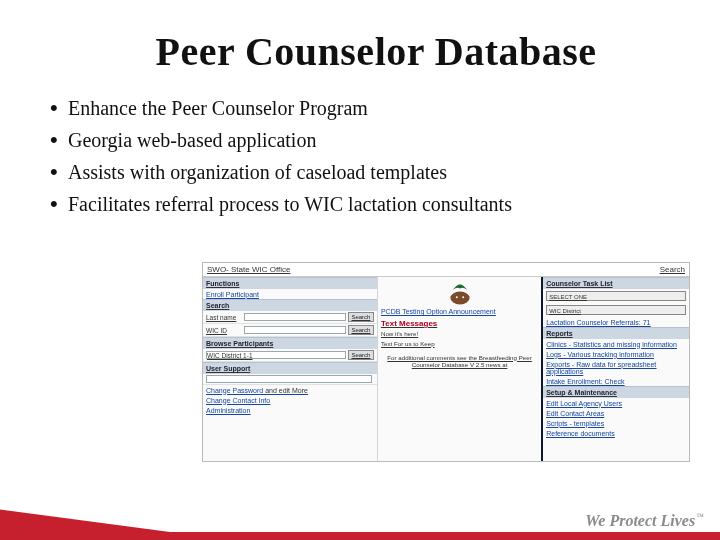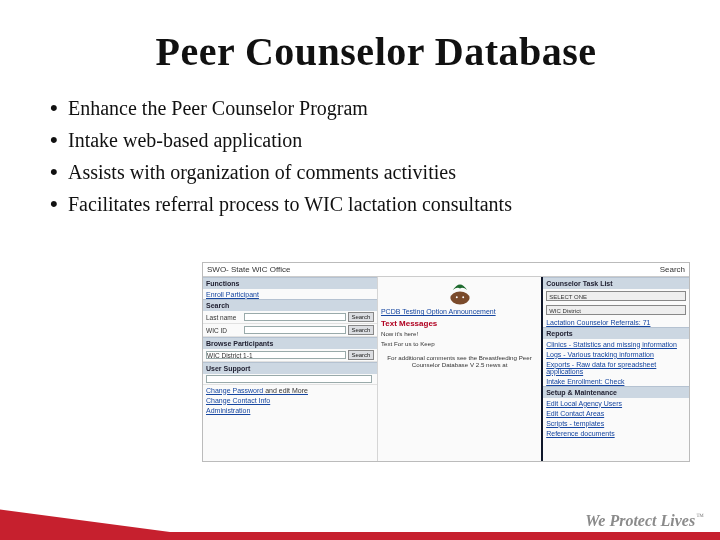--- a/index.html
+++ b/index.html
@@ -3,21 +3,21 @@
 <meta charset="utf-8">
 <style>
   * { box-sizing: border-box; margin: 0; padding: 0; }
   html, body { width: 720px; height: 540px; overflow: hidden; font-family: Georgia, 'Times New Roman', serif; background: #fff; }
   .slide { position: relative; width: 720px; height: 540px; }
   .title { font-weight: 700; font-size: 40px; color: #111; text-align: center; padding-top: 28px; letter-spacing: 0.5px; margin-left: 32px; }
   .bullets { margin: 18px 50px 0 50px; }
   .bullet-row { display: flex; align-items: flex-start; margin-bottom: 2px; }
   .bullet-dot { width: 18px; flex: 0 0 18px; font-size: 22px; line-height: 30px; color: #111; font-family: Arial, sans-serif; }
   .bullet-text { font-size: 20px; line-height: 30px; color: #111; }
-  .shot { position: absolute; left: 202px; top: 262px; width: 488px; height: 200px; background: #fafafa; border: 1px solid #bbb; font-family: Arial, sans-serif; font-size: 6.5px; color: #333; }
+  .shot { position: absolute; left: 202px; top: 262px; width: 488px; height: 200px; background: #fafafa; border: 1px solid #bbb; font-family: Arial, sans-serif; font-size: 6.5px; color: #333; text-decoration: underline; }
   .shot-header { display:flex; justify-content:space-between; padding:2px 4px; font-size:8px; color:#333; background:#fff; border-bottom:1px solid #ccc; }
   .shot-body { display:flex; height: calc(100% - 14px); }
   .shot-left { width: 36%; border-right:1px solid #d5d5d5; display:flex; flex-direction:column; }
   .shot-mid  { width: 34%; border-right:2px solid #0f172a; display:flex; flex-direction:column; align-items:flex-start; padding:3px; }
   .shot-right{ width: 30%; display:flex; flex-direction:column; }
   .shead { background:#ccd7e2; font-weight:bold; font-size:7px; padding:2px 3px; color:#223; border-top:1px solid #b5c2d1;}
   .srow { display:flex; align-items:center; padding:1px 3px; border-bottom:1px solid #e1e1e1; }
   .srow .lbl { flex:0 0 38px; color:#333; }
   .srow .field { flex:1; height:8px; border:1px solid #9aa; background:#fff; margin-right:2px; }
   .srow .btn { flex:0 0 26px; height:10px; background:#dcdee2; border:1px solid #888; font-size:6px; text-align:center; line-height:8px; color:#222; }
@@ -41,25 +41,25 @@
 <div class="slide">
   <div class="title">Peer Counselor Database</div>
 
   <div class="bullets">
     <div class="bullet-row">
       <div class="bullet-dot">•</div>
       <div class="bullet-text">Enhance the Peer Counselor Program</div>
     </div>
     <div class="bullet-row">
       <div class="bullet-dot">•</div>
-      <div class="bullet-text">Intake web-based application</div>
+      <div class="bullet-text">Georgia web-based application</div>
     </div>
     <div class="bullet-row">
       <div class="bullet-dot">•</div>
-      <div class="bullet-text">Assists with organization of comments activities</div>
+      <div class="bullet-text">Assists with organization of caseload templates</div>
     </div>
     <div class="bullet-row">
       <div class="bullet-dot">•</div>
       <div class="bullet-text">Facilitates referral process to WIC lactation consultants</div>
     </div>
   </div>
 
   <div class="shot">
     <div class="shot-header">
       <span>SWO- State WIC Office</span>

